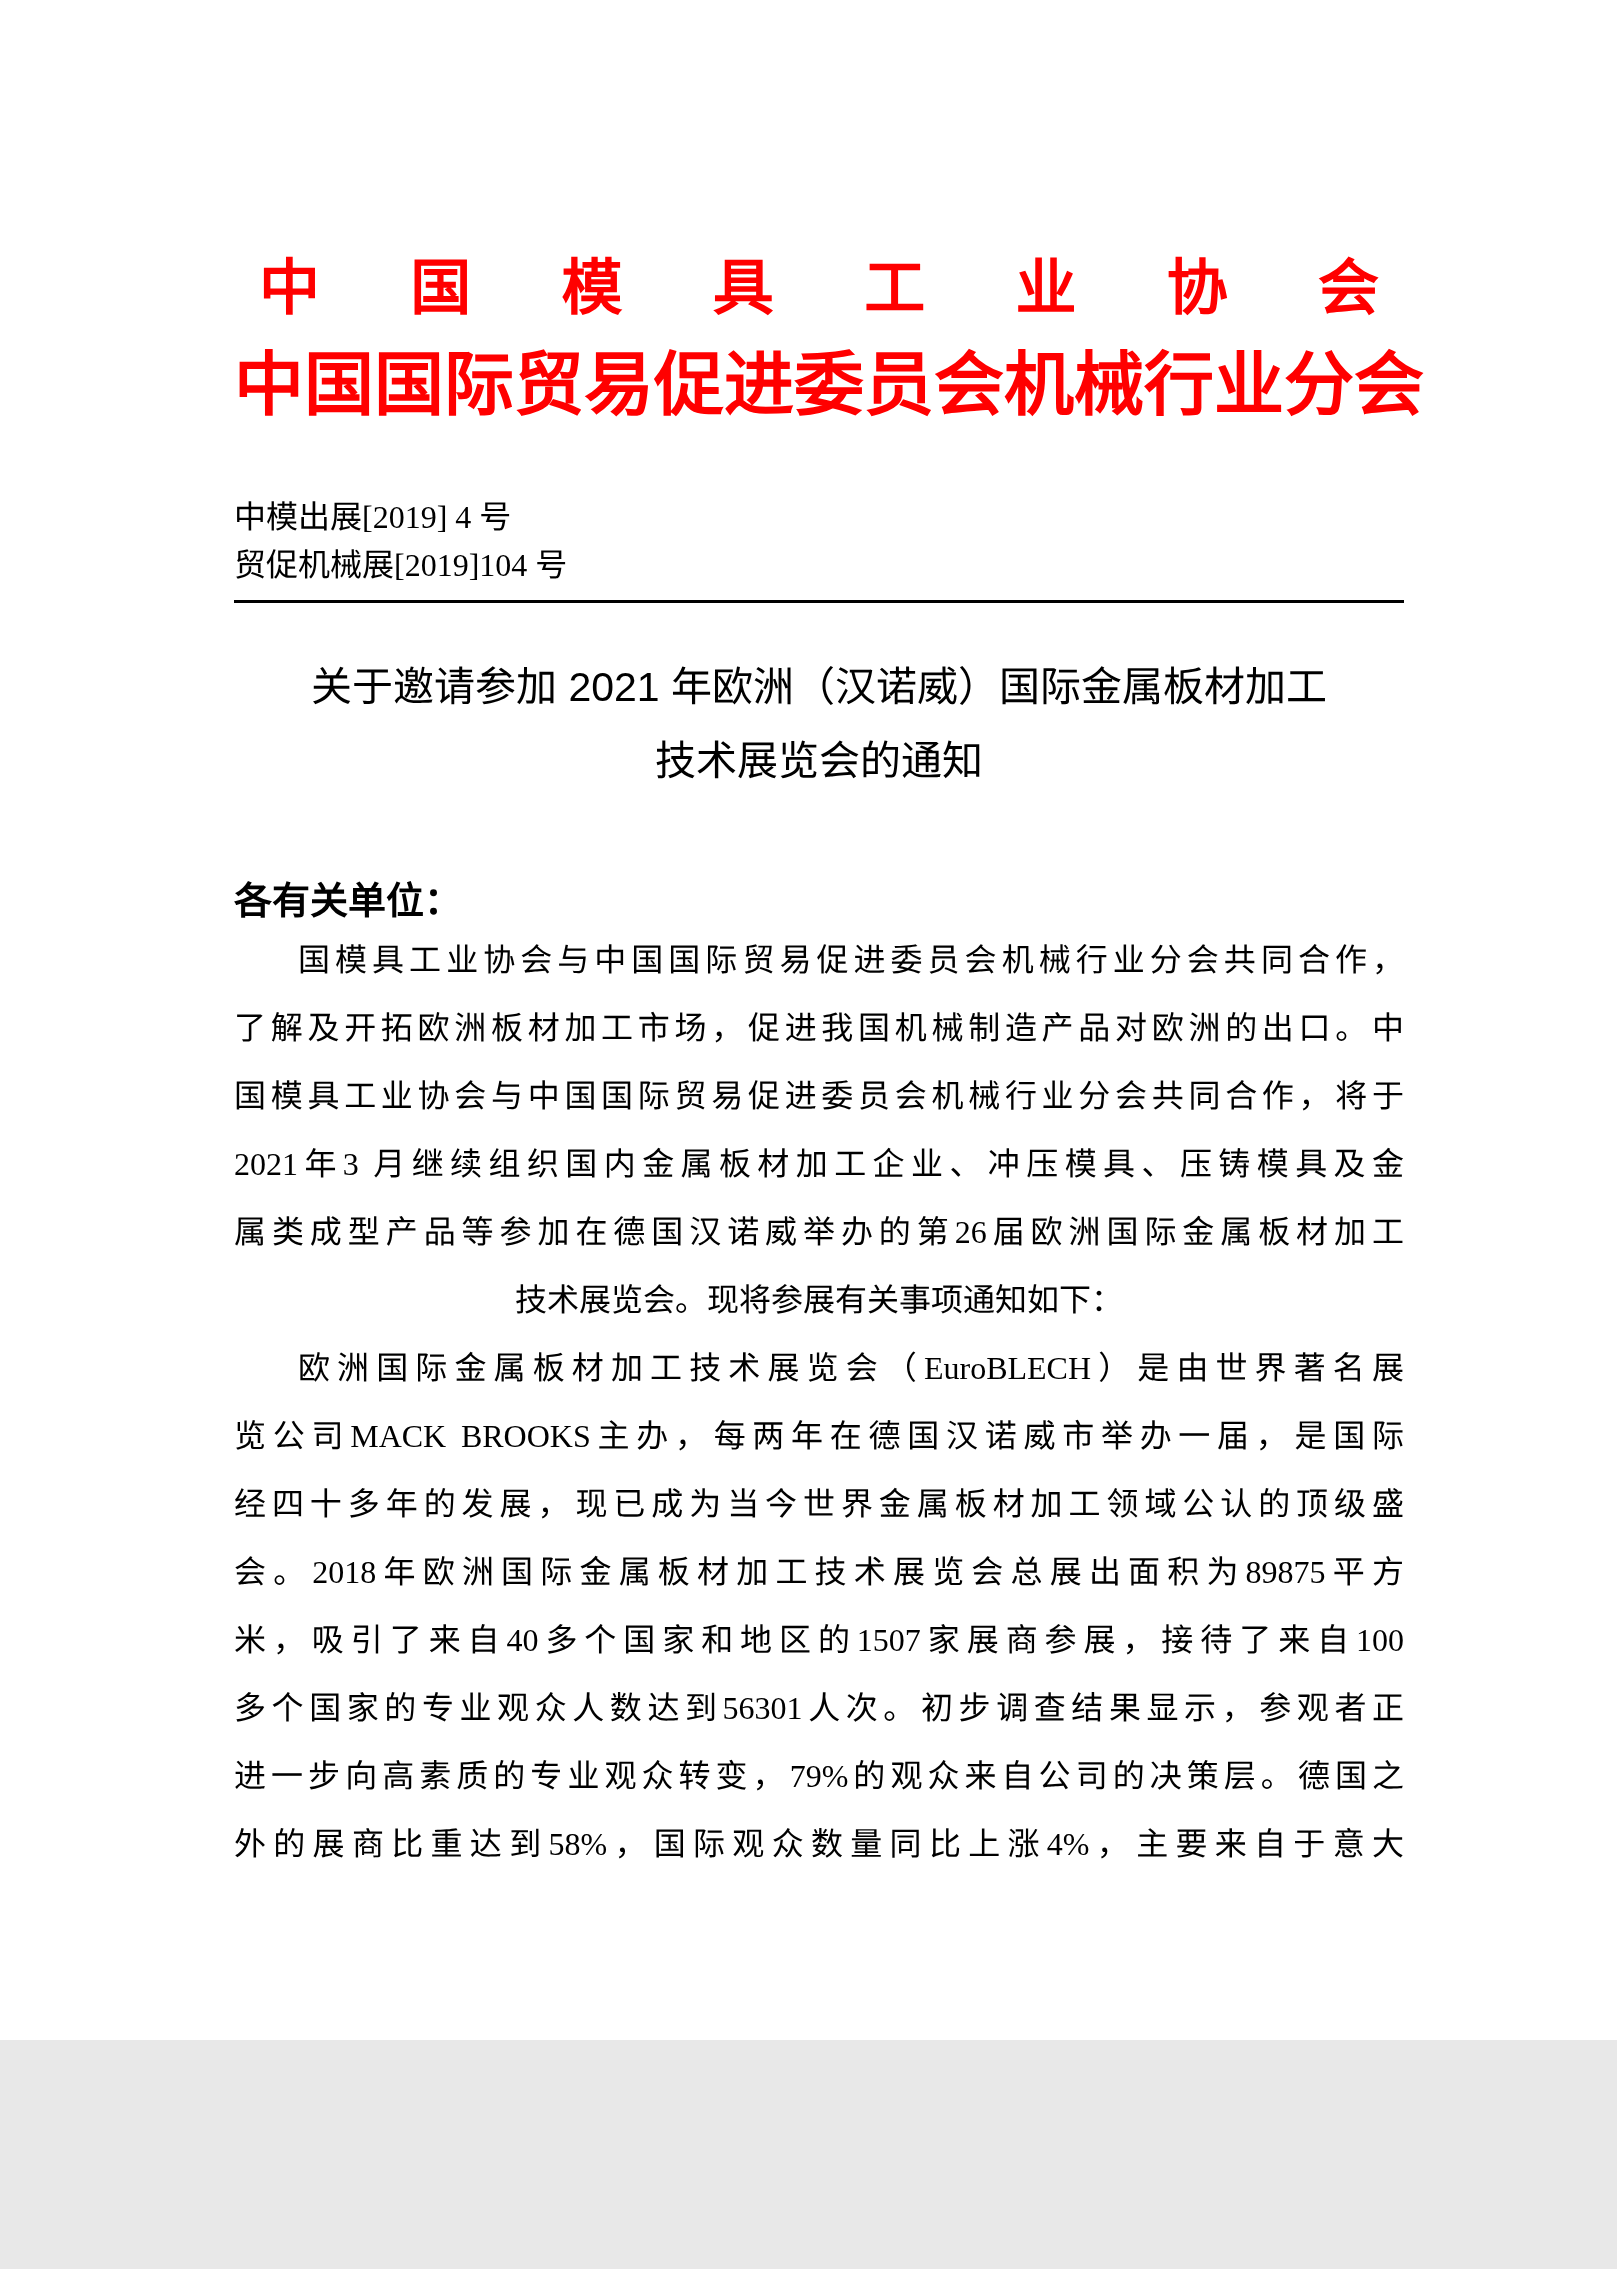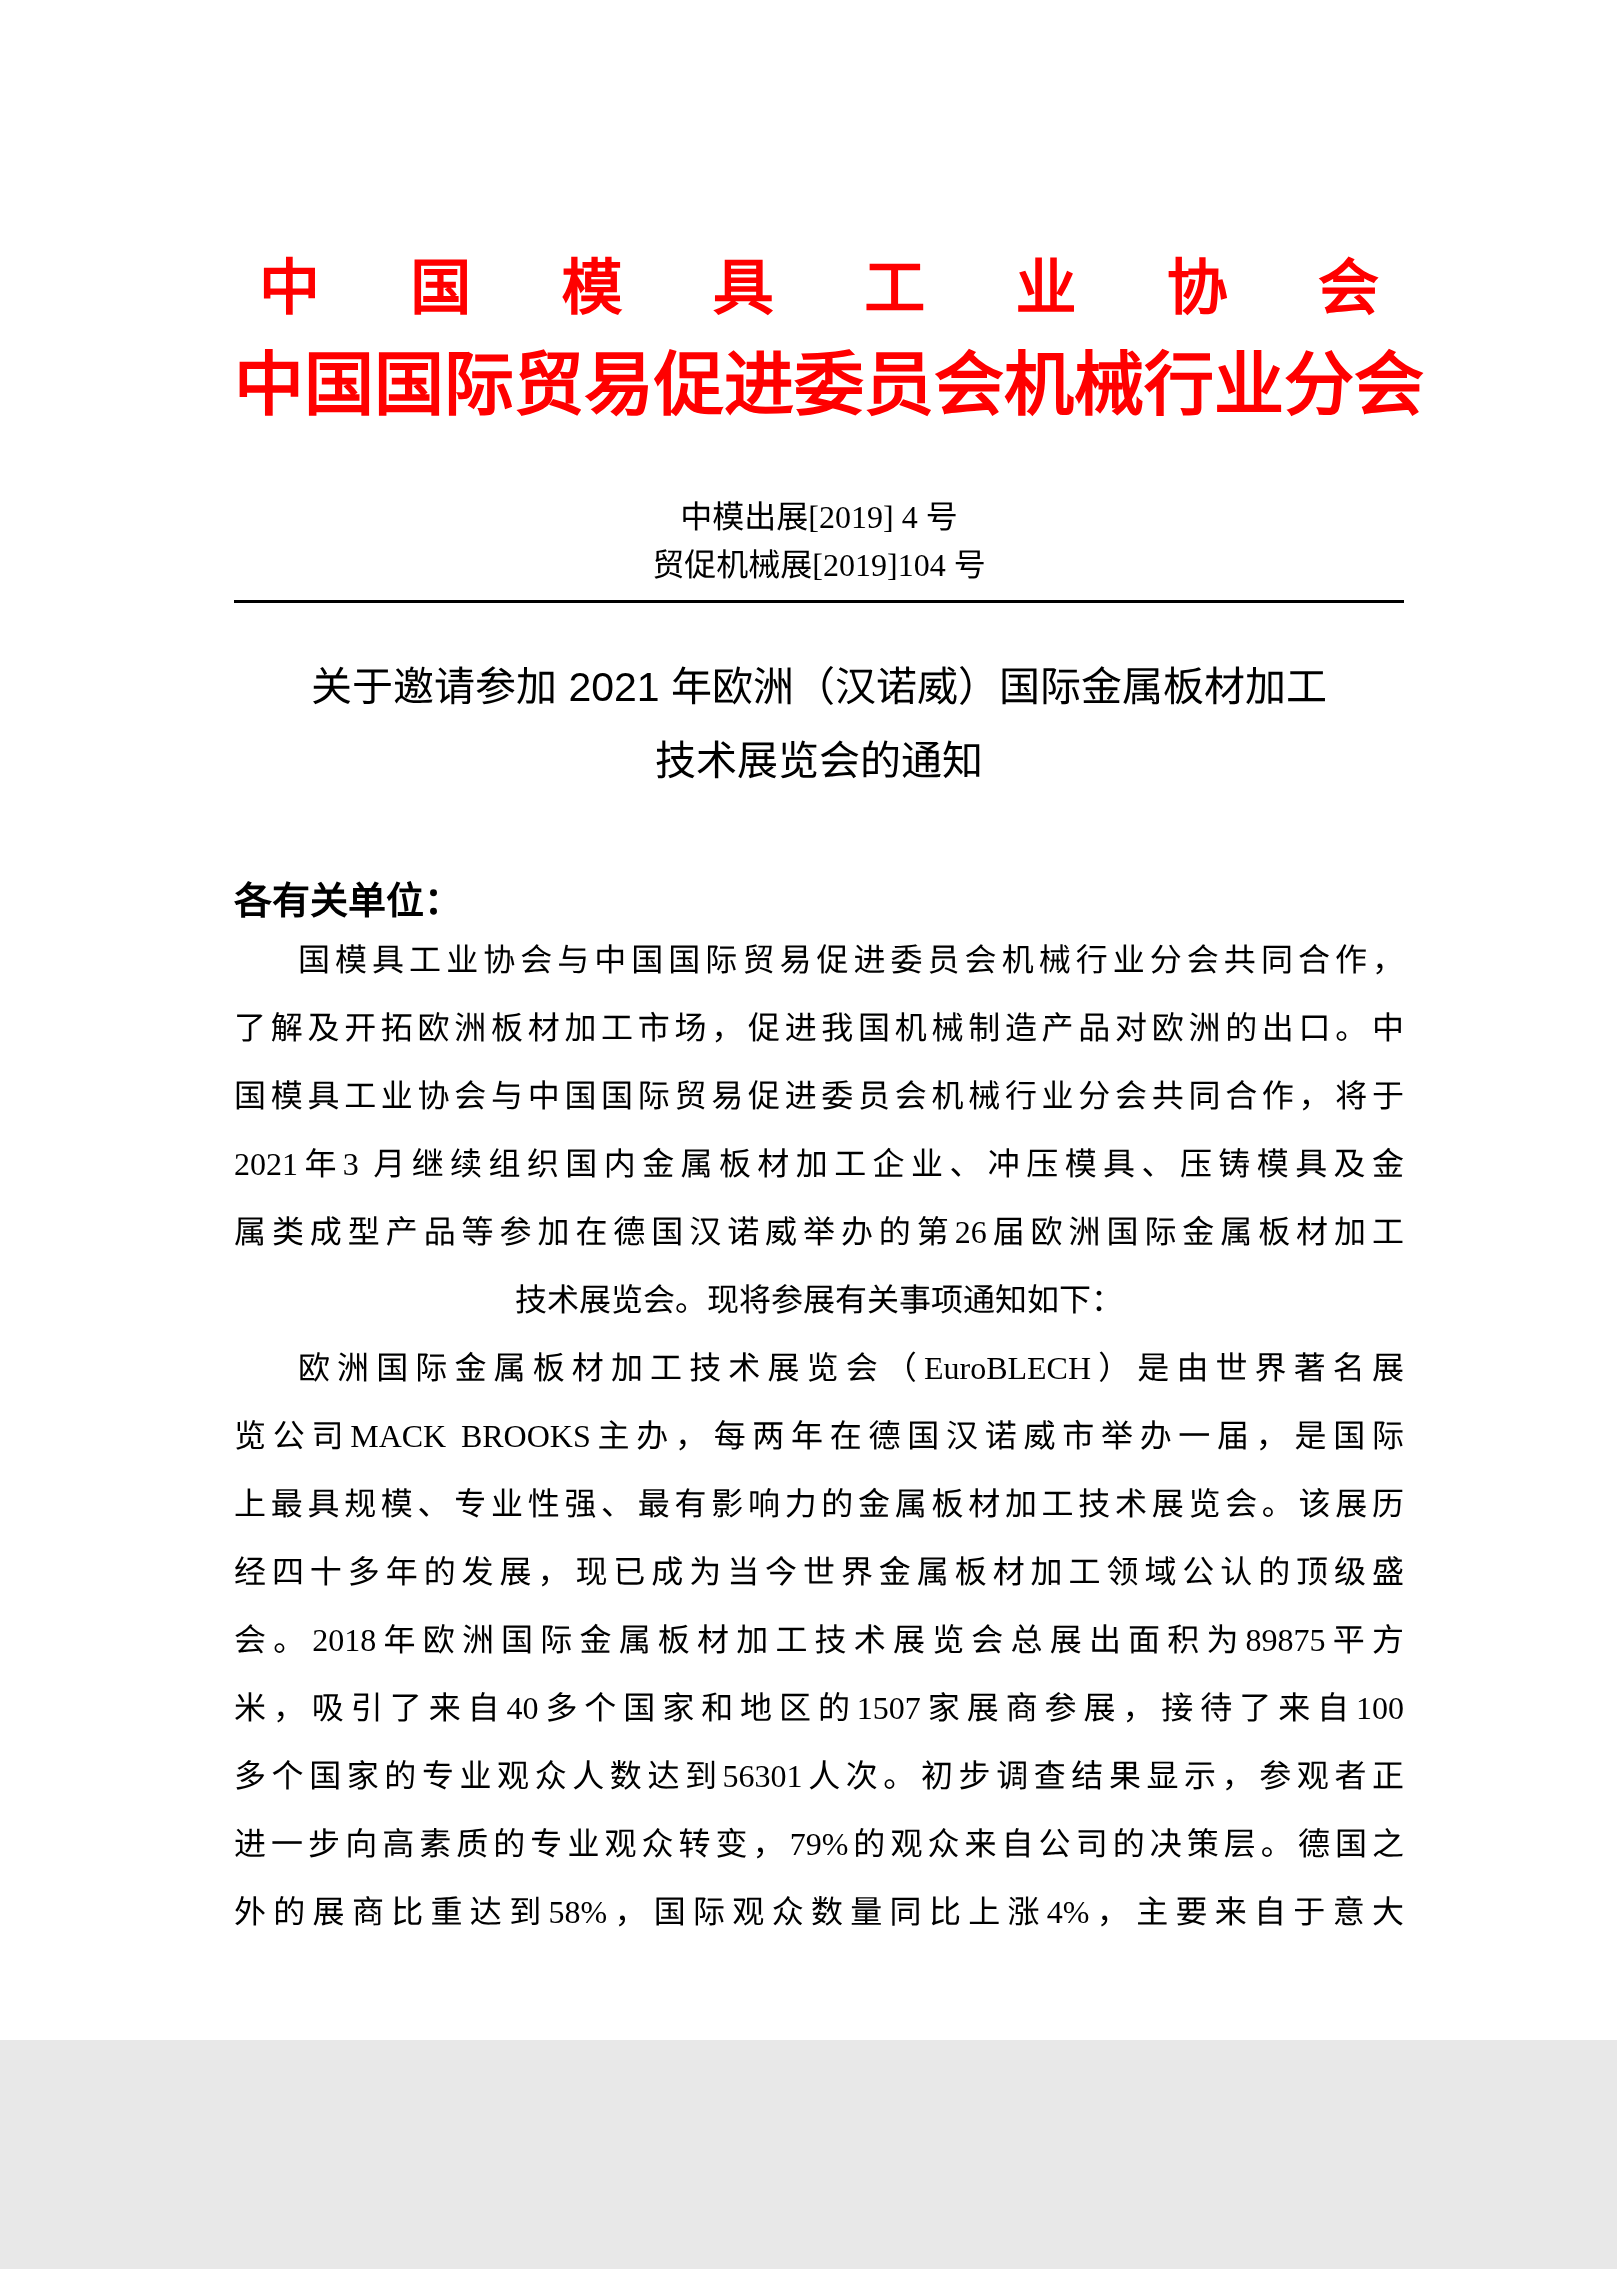--- a/index.html
+++ b/index.html
@@ -39,21 +39,21 @@
     color: #ff0000;
     text-align: justify;
     text-align-last: justify;
     white-space: nowrap;
   }
   
   .docnos {
     top: 493px;
     font-size: 32px;
     line-height: 48px;
-    text-align: center;
+    text-align: left;
   }
   
   .rule {
     top: 600px;
     border-top: 3.8px solid #000000;
     height: 0;
   }
   
   .title {
     top: 650px;
@@ -128,21 +128,20 @@
 
   <div class="col body-block" id="body-lines">
       <div class="bline indent fill">国模具工业协会与中国国际贸易促进委员会机械行业分会共同合作，</div>
       <div class="bline fill">了解及开拓欧洲板材加工市场，促进我国机械制造产品对欧洲的出口。中</div>
       <div class="bline fill">国模具工业协会与中国国际贸易促进委员会机械行业分会共同合作，将于</div>
       <div class="bline fill">2021年3 月继续组织国内金属板材加工企业、冲压模具、压铸模具及金</div>
       <div class="bline fill">属类成型产品等参加在德国汉诺威举办的第26届欧洲国际金属板材加工</div>
       <div class="bline">技术展览会。现将参展有关事项通知如下：</div>
       <div class="bline indent fill">欧洲国际金属板材加工技术展览会（EuroBLECH）是由世界著名展</div>
       <div class="bline fill">览公司MACK  BROOKS主办，每两年在德国汉诺威市举办一届，是国际</div>
-      <div class="bline fill">上最具规模、专业性强、最有影响力的金属板材加工技术展览会。该展历</div>
       <div class="bline fill">经四十多年的发展，现已成为当今世界金属板材加工领域公认的顶级盛</div>
       <div class="bline fill">会。2018年欧洲国际金属板材加工技术展览会总展出面积为89875平方</div>
       <div class="bline fill">米，吸引了来自40多个国家和地区的1507家展商参展，接待了来自100</div>
       <div class="bline fill">多个国家的专业观众人数达到56301人次。初步调查结果显示，参观者正</div>
       <div class="bline fill">进一步向高素质的专业观众转变，79%的观众来自公司的决策层。德国之</div>
       <div class="bline fill">外的展商比重达到58%，国际观众数量同比上涨4%，主要来自于意大</div>
     </div>
 
   <div class="pagenum">1</div>
 

